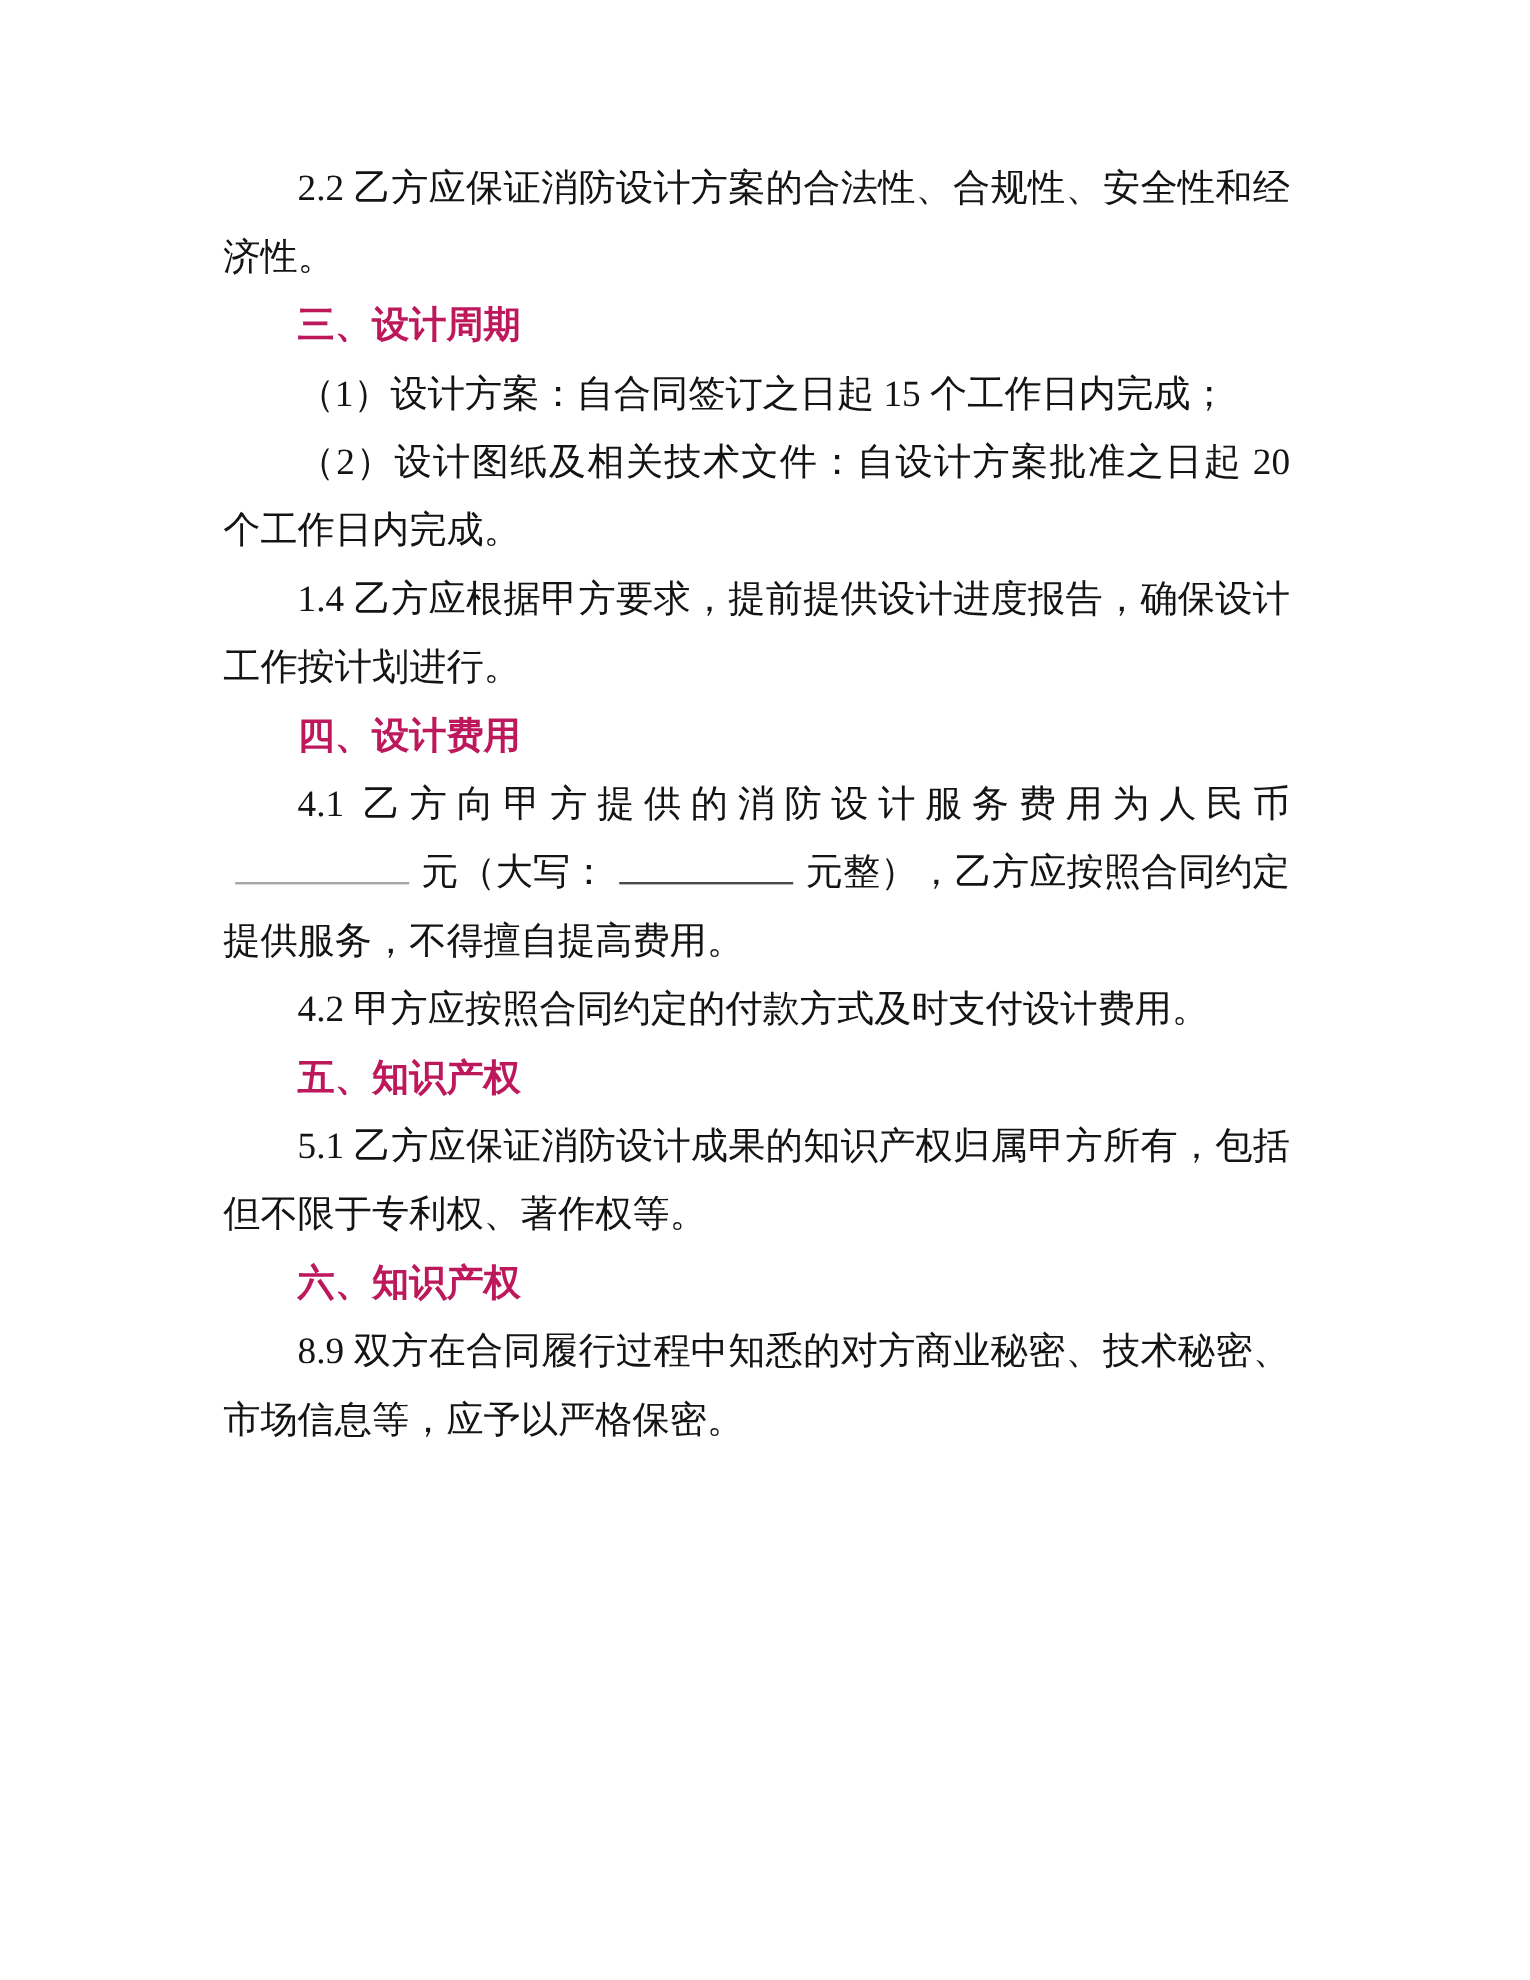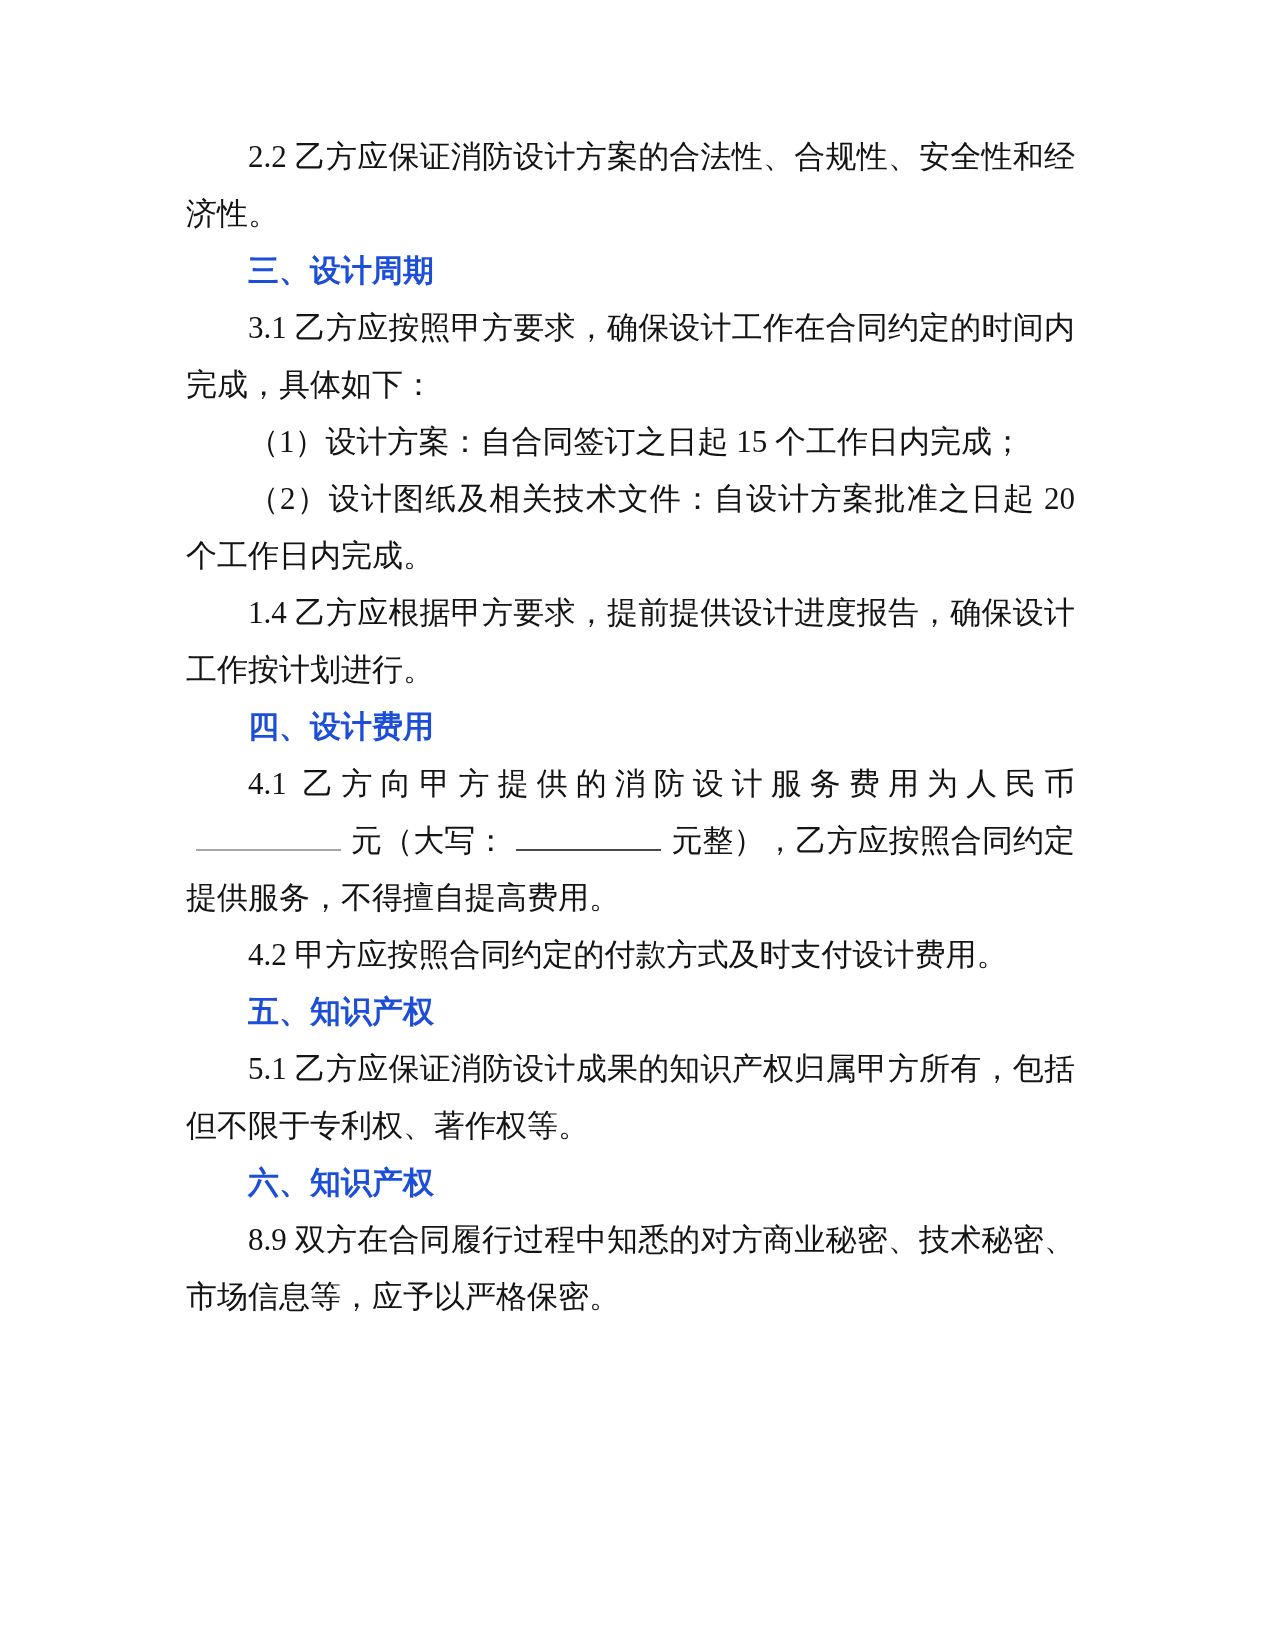--- a/index.html
+++ b/index.html
@@ -27,40 +27,39 @@
     text-align: justify;
   }
   p.para {
     margin: 0;
     padding: 0;
     text-indent: 2em;
   }
   p.para.heading {
     font-family: Liberation Serif, serif;
     font-weight: 700;
-    color: #1d4ed8;
+    color: #be185d;
   }
   .blank {
     display: inline-block;
     width: 145px;
     height: 2px;
     margin: 0 10px;
     vertical-align: baseline;
     border-bottom-style: solid;
     border-bottom-width: 2px;
   }
 </style>
 </head>
 <body>
 
 <div class="page">
   <main class="doc" id="doc">
       <p class="para"><span>2.2 乙方应保证消防设计方案的合法性、合规性、安全性和经济性。</span></p>
       <p class="para heading"><span>三、设计周期</span></p>
-      <p class="para"><span>3.1 乙方应按照甲方要求，确保设计工作在合同约定的时间内完成，具体如下：</span></p>
       <p class="para"><span>（1）设计方案：自合同签订之日起 15 个工作日内完成；</span></p>
       <p class="para"><span>（2）设计图纸及相关技术文件：自设计方案批准之日起 20 个工作日内完成。</span></p>
       <p class="para"><span>1.4 乙方应根据甲方要求，提前提供设计进度报告，确保设计工作按计划进行。</span></p>
       <p class="para heading"><span>四、设计费用</span></p>
       <p class="para"><span>4.1 乙方向甲方提供的消防设计服务费用为人民币</span><span class="blank" style="width: 145px; border-bottom-color: rgb(166, 166, 166);"></span><span>元（大写：</span><span class="blank" style="width: 145px; border-bottom-color: rgb(74, 74, 74);"></span><span>元整），乙方应按照合同约定提供服务，不得擅自提高费用。</span></p>
       <p class="para"><span>4.2 甲方应按照合同约定的付款方式及时支付设计费用。</span></p>
       <p class="para heading"><span>五、知识产权</span></p>
       <p class="para"><span>5.1 乙方应保证消防设计成果的知识产权归属甲方所有，包括但不限于专利权、著作权等。</span></p>
       <p class="para heading"><span>六、知识产权</span></p>
       <p class="para"><span>8.9 双方在合同履行过程中知悉的对方商业秘密、技术秘密、市场信息等，应予以严格保密。</span></p>

